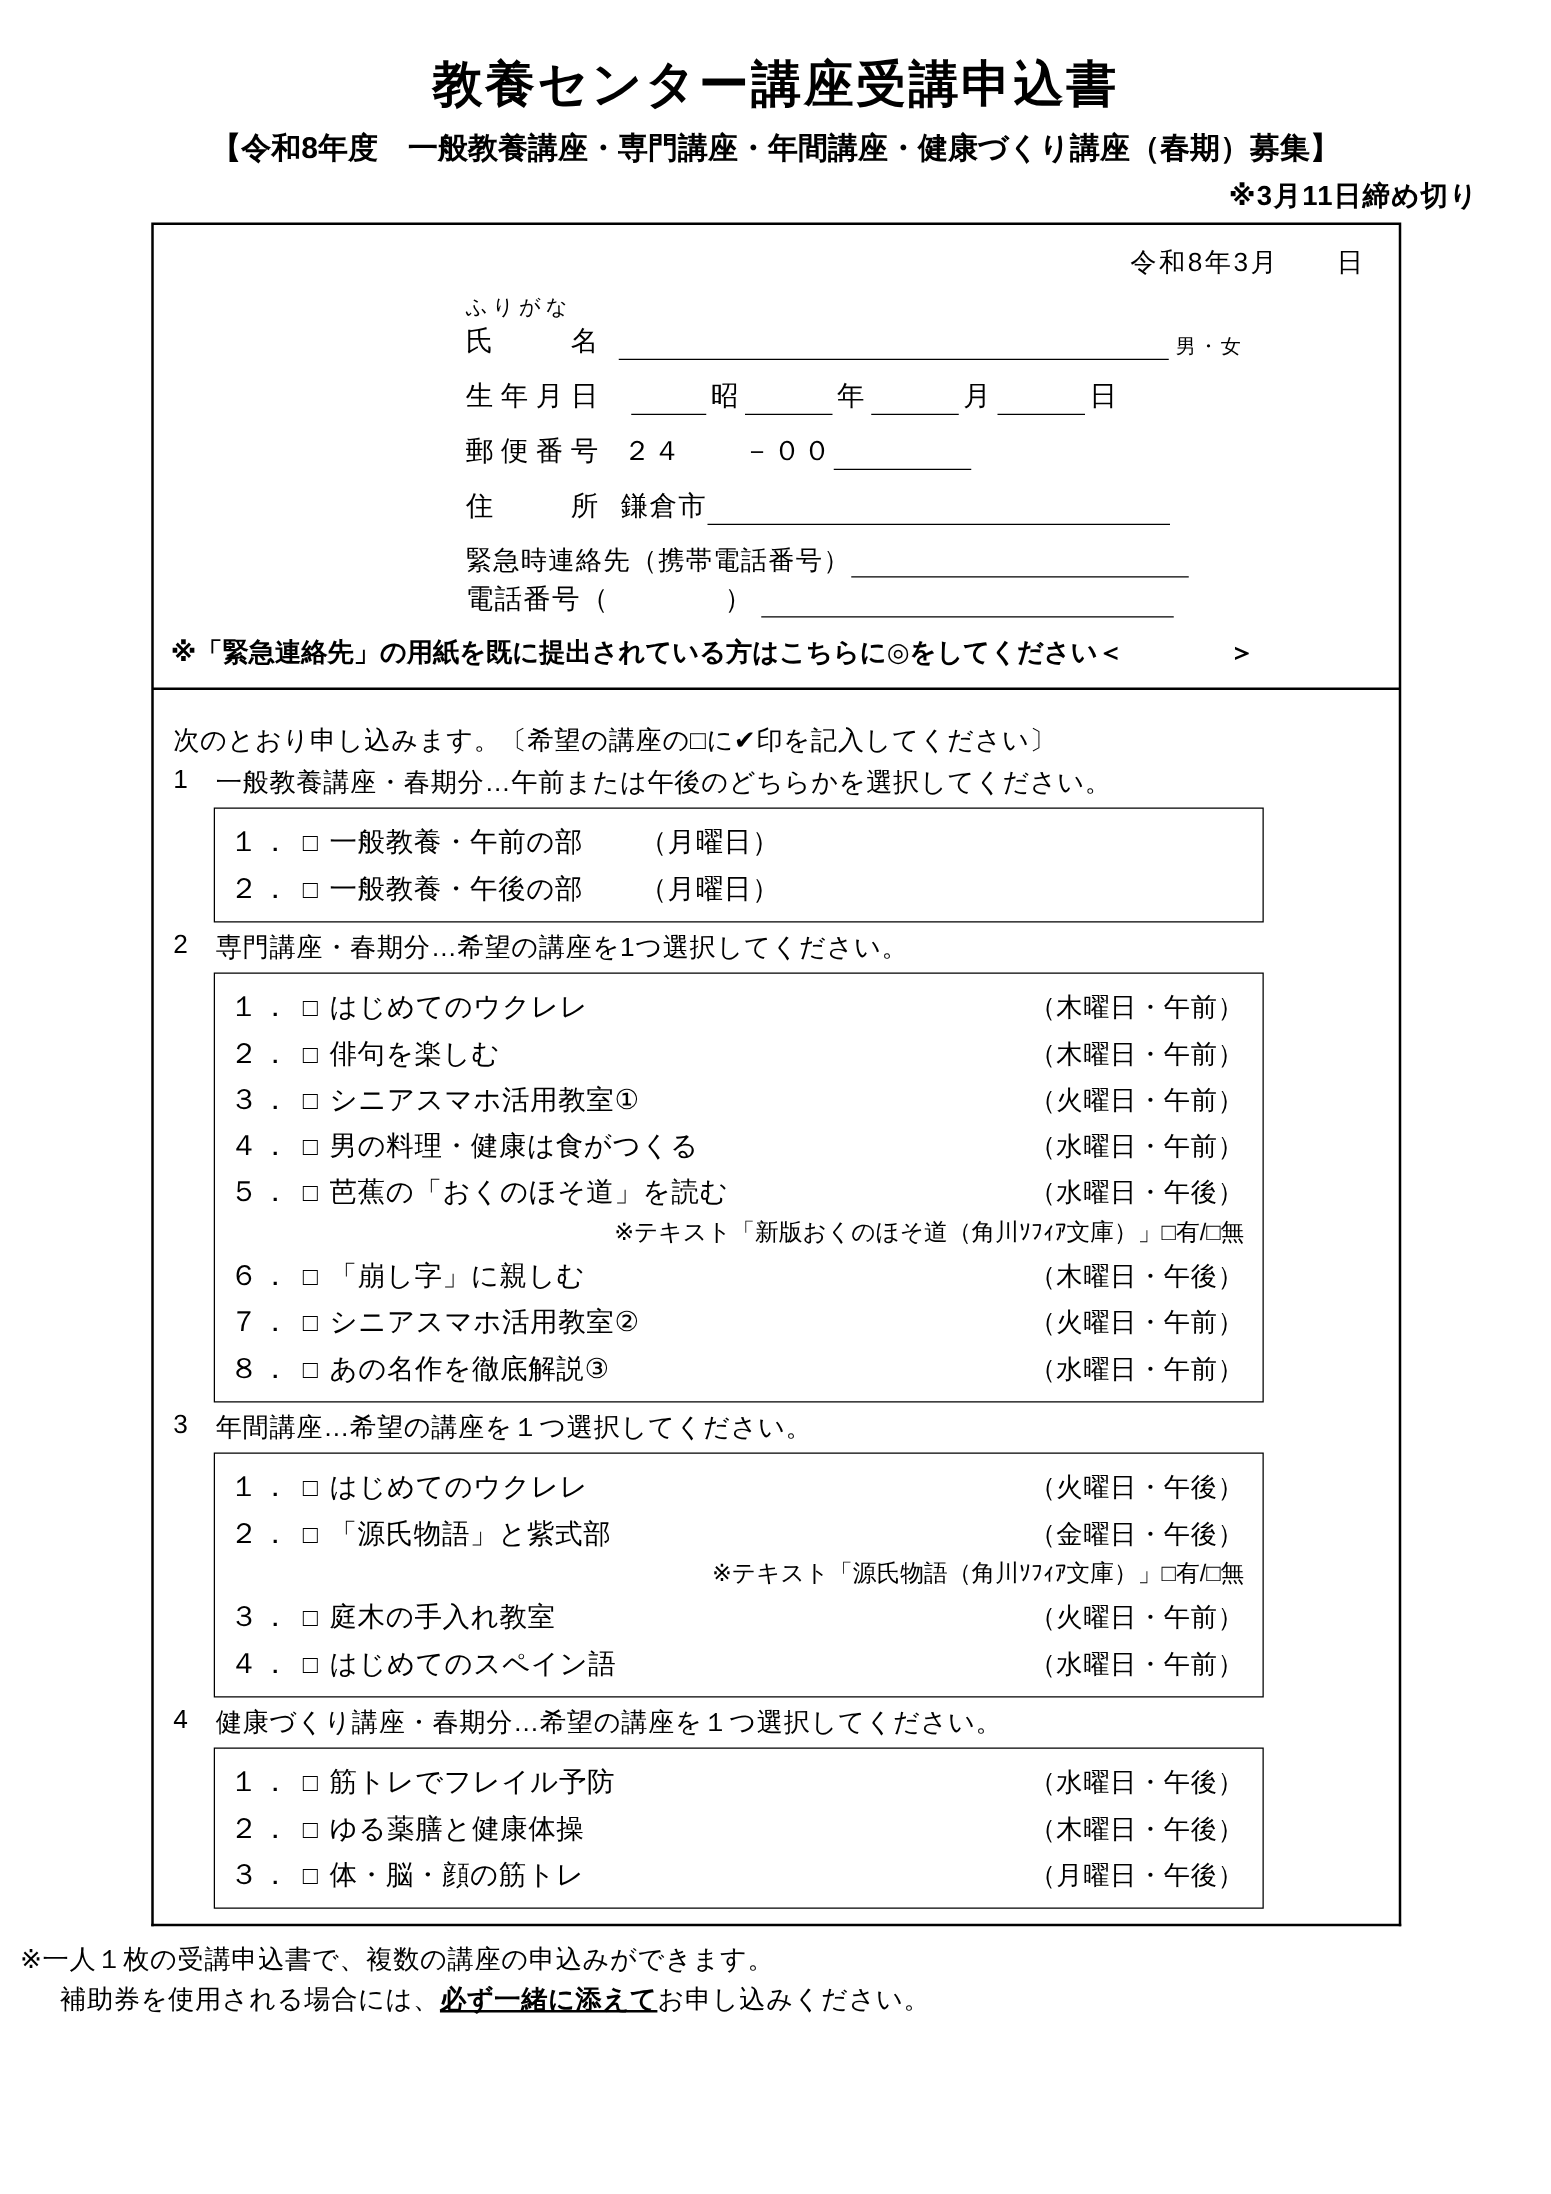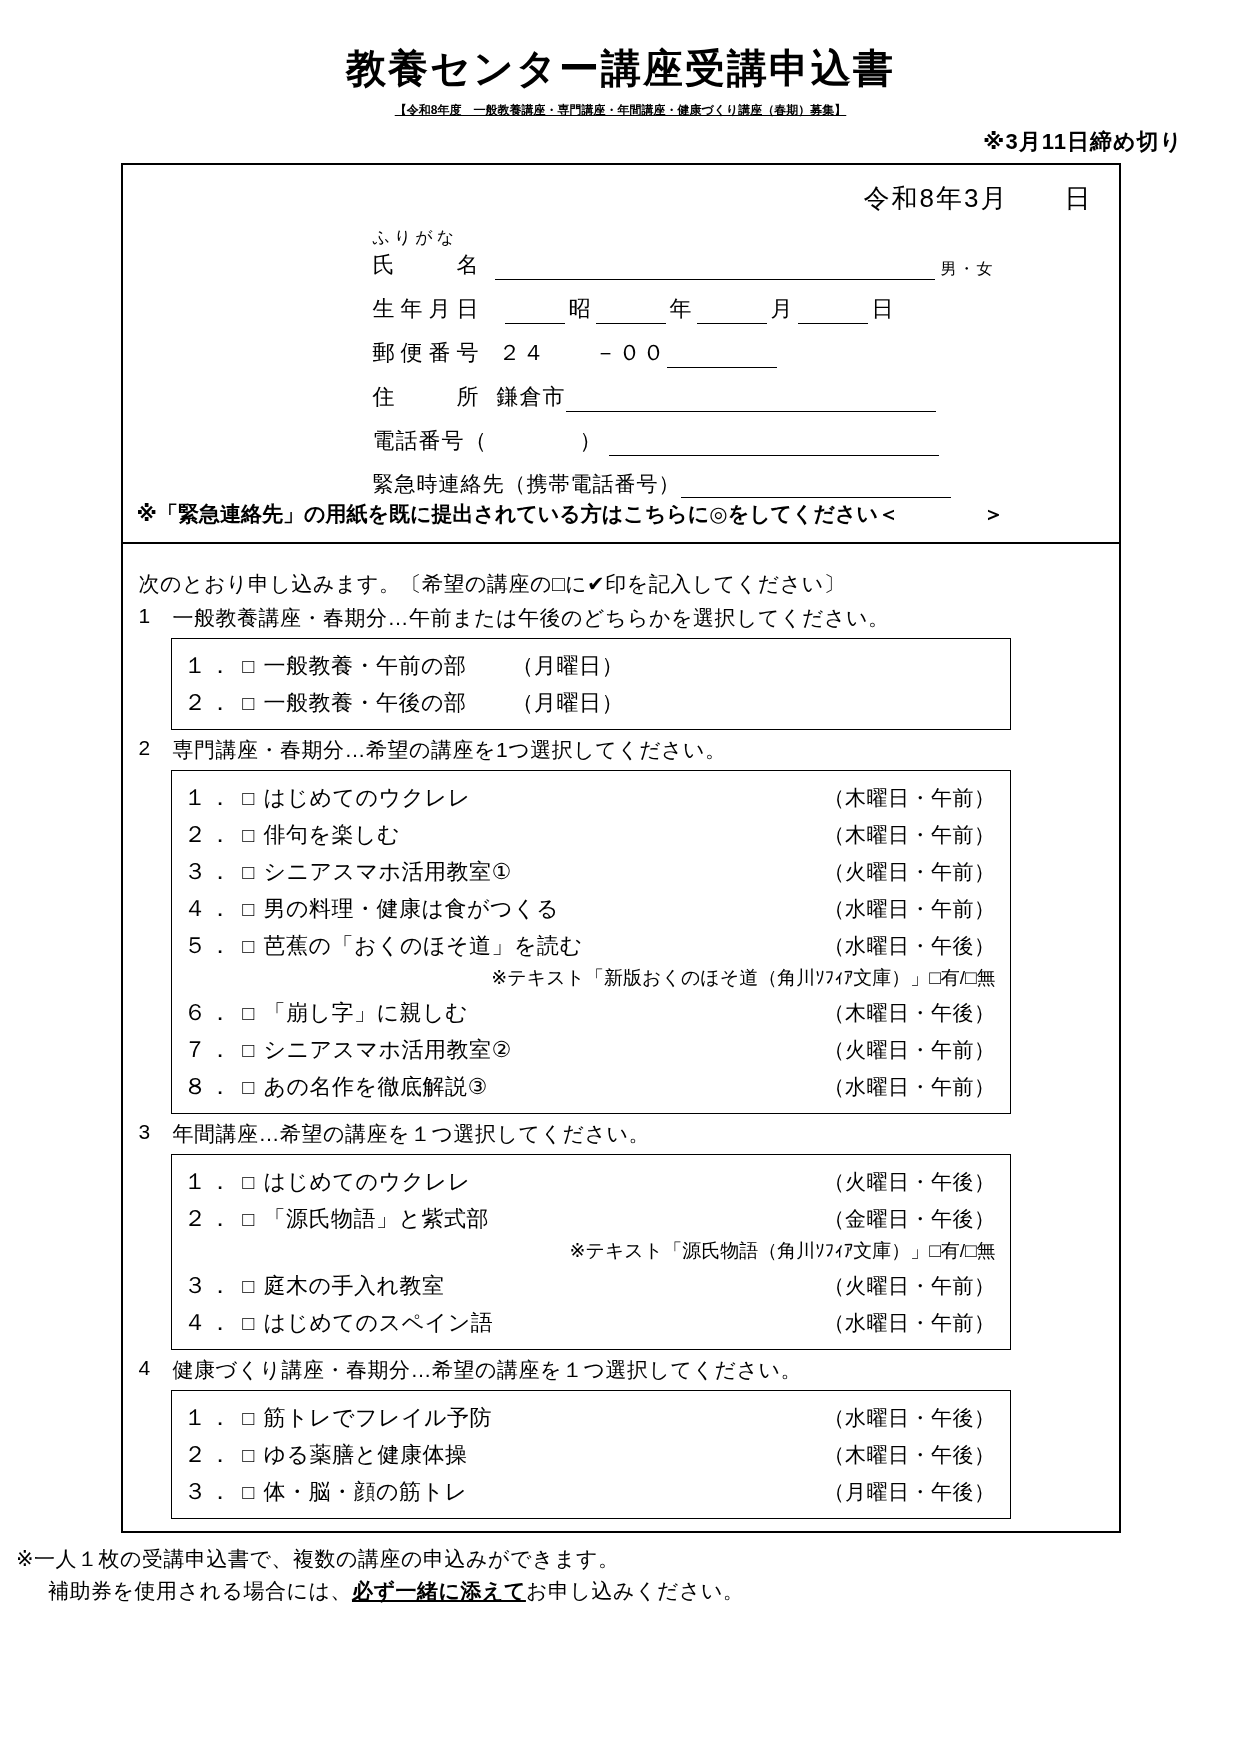--- a/index.html
+++ b/index.html
@@ -27,25 +27,24 @@
   .doc-title {
     text-align: center;
     font-size: 40px;
     font-weight: bold;
     letter-spacing: 2px;
     margin: 46px 0 0 0;
     line-height: 1.1;
   }
   .doc-subtitle {
     text-align: center;
-    font-size: 12px;
+    font-size: 24px;
     font-weight: bold;
     margin-top: 12px;
     letter-spacing: 0px;
-    text-decoration: underline;
   }
   .deadline {
     text-align: right;
     font-size: 22px;
     font-weight: bold;
     margin: 8px 58px 6px 0;
     letter-spacing: 1px;
   }
 
   
@@ -60,21 +59,21 @@
     position: relative;
   }
   .box-main {
     border-top: none;
     padding: 22px 0 12px 0;
   }
 
   
   .date-line {
     text-align: right;
-    font-size: 26px;
+    font-size: 21px;
     margin: 6px 26px 10px 0;
     letter-spacing: 2px;
   }
   .furigana {
     font-size: 17px;
     margin-left: 250px;
     letter-spacing: 4px;
     margin-bottom: 1px;
   }
   .field-row {
@@ -223,28 +222,28 @@
       <span style="margin-left:14px;letter-spacing:2px;">２４　　－００</span>
       <span class="field-line" style="width:110px;"></span>
     </div>
 
     <div class="field-row">
       <span class="field-label">住　　所</span>
       <span style="margin-left:12px;">鎌倉市</span>
       <span class="field-line" style="width:370px;"></span>
     </div>
 
-    <div class="field-row">
-      <span>電話番号（　　　　）</span>
-      <span class="field-line" style="width:330px;margin-left:6px;"></span>
-    </div>
-
     <div class="field-row" style="margin-bottom:2px;">
       <span style="font-size:21px;">緊急時連絡先（携帯電話番号）</span>
       <span class="field-line" style="width:270px;"></span>
+    </div>
+
+    <div class="field-row">
+      <span>電話番号（　　　　）</span>
+      <span class="field-line" style="width:330px;margin-left:6px;"></span>
     </div>
 
     <div class="note-line">※「緊急連絡先」の用紙を既に提出されている方はこちらに◎をしてください＜　　　　＞</div>
   </div>
 
   <div class="box box-main">
     <div class="intro">次のとおり申し込みます。〔希望の講座の□に✔印を記入してください〕</div>
 
     <div class="section-head">
       <span class="section-num">1</span>

